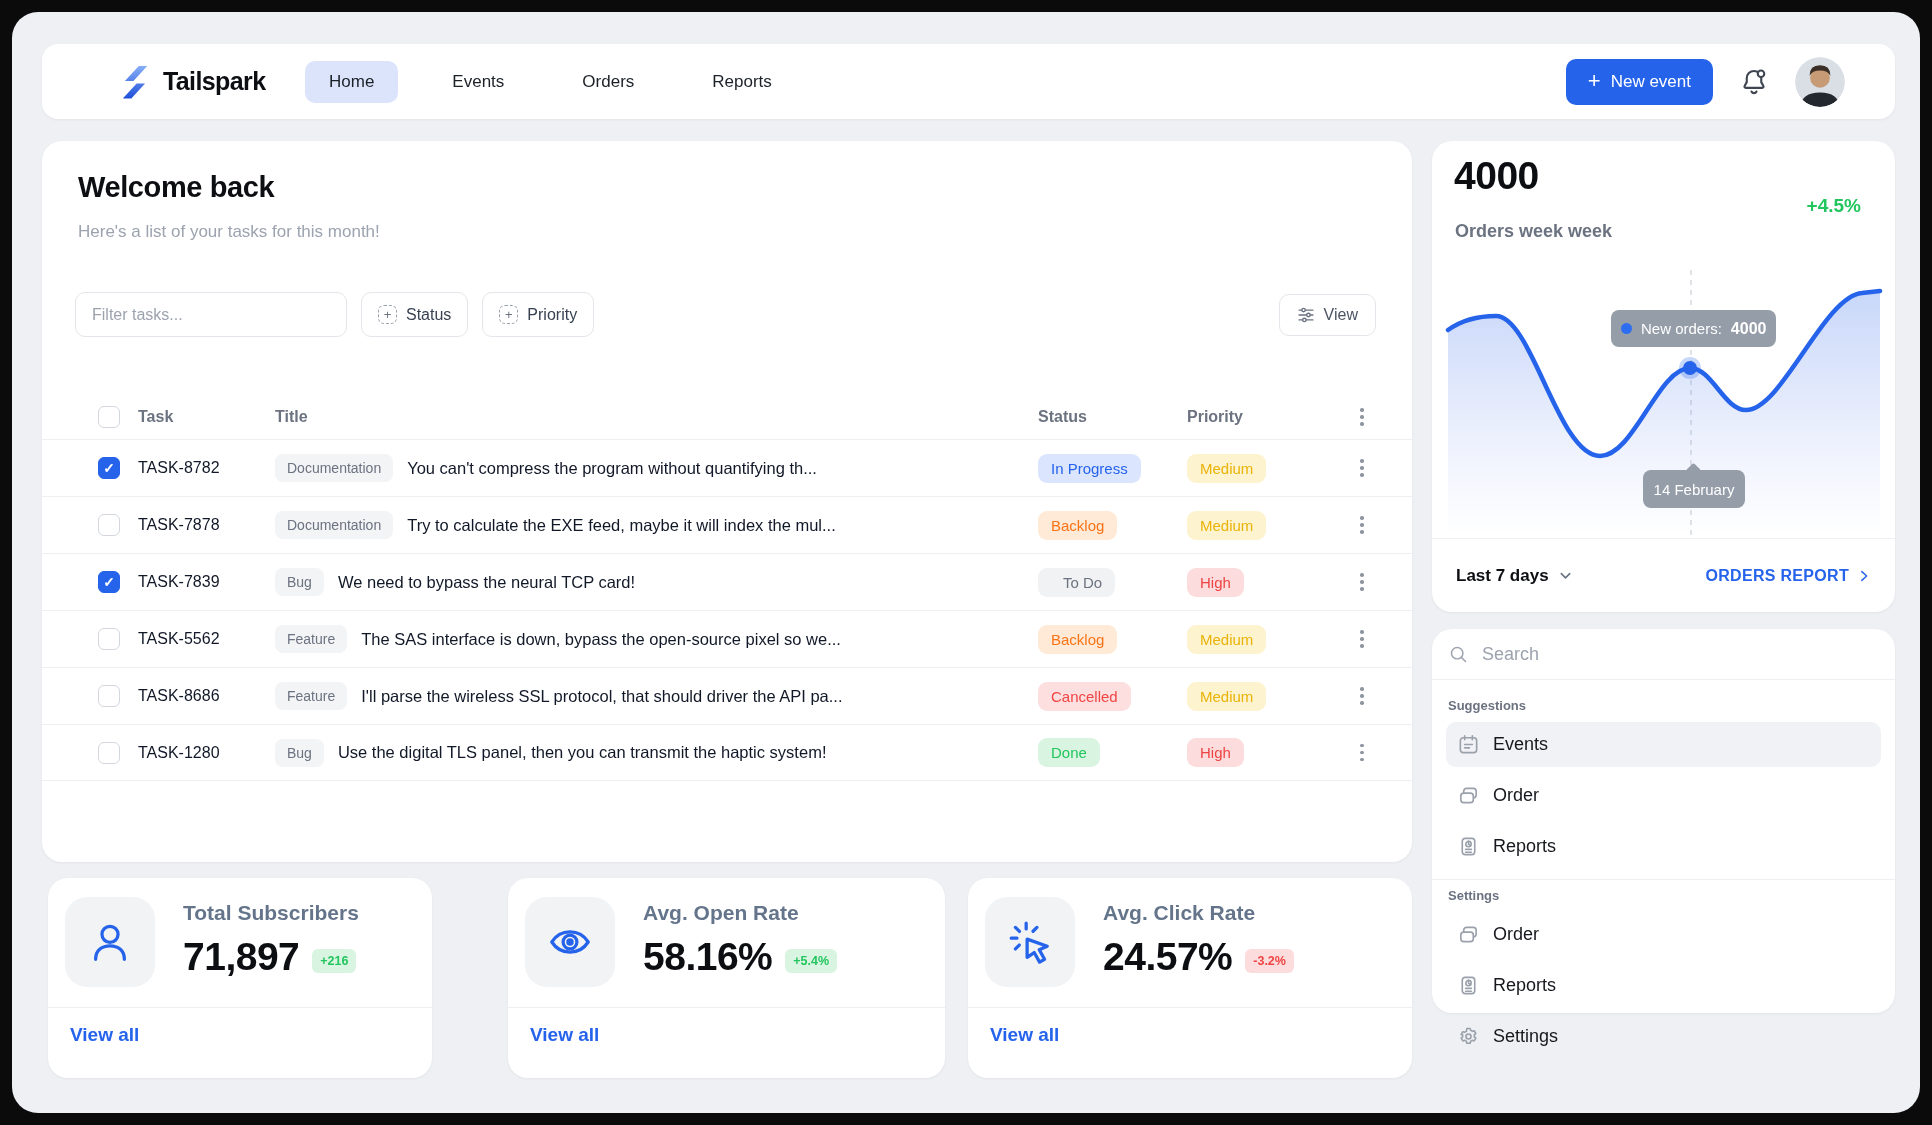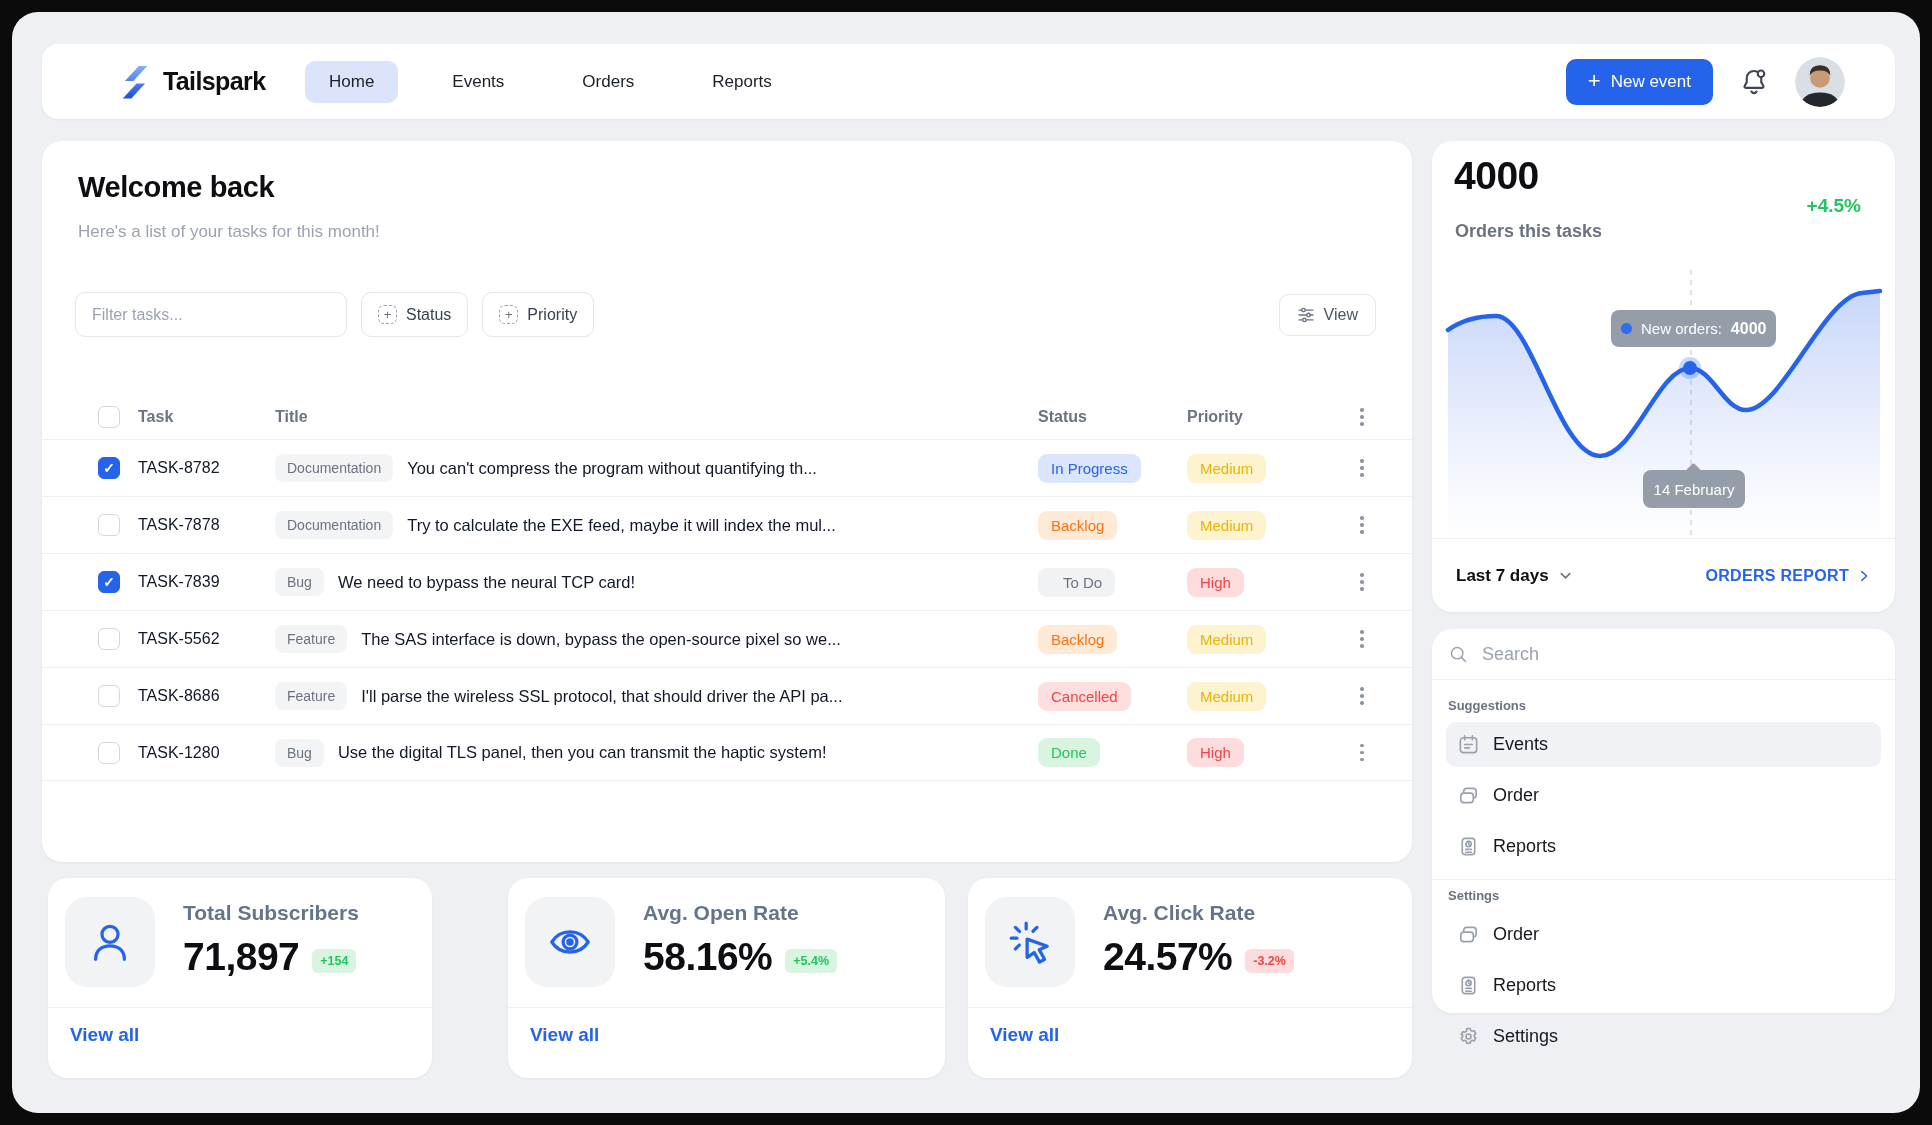--- a/index.html
+++ b/index.html
@@ -280,21 +280,21 @@
         <button class="dots-btn">
             <i></i>
           </button>
       </div>
     </div>
   </section>
 
   <section id="orders-card" class="card">
     <div class="ord-value">4000</div>
     <div class="ord-delta">+4.5%</div>
-    <div class="ord-label">Orders this tasks</div>
+    <div class="ord-label">Orders week week</div>
 
     <svg class="ord-chart" viewBox="0 0 463 280">
       <defs>
         <linearGradient id="agrad" x1="0" y1="0" x2="0" y2="1">
           <stop offset="0" stop-color="#6e96f0" stop-opacity="0.38"></stop>
           <stop offset="0.7" stop-color="#7a98f0" stop-opacity="0.10"></stop>
           <stop offset="1" stop-color="#7a98f0" stop-opacity="0"></stop>
         </linearGradient>
       </defs>
       <line x1="259" y1="0" x2="259" y2="268" stroke="#d5d9df" stroke-width="1.5" stroke-dasharray="5 5"></line>
@@ -396,21 +396,21 @@
   <section id="stat-0" class="card stat-card">
     <div class="sicon">
       <svg class="ic" viewBox="0 0 24 24">
         <circle cx="12" cy="8" r="4.2"></circle>
           <path d="M4.5 21 c0 -4.8 3.5 -7 7.5 -7 s7.5 2.2 7.5 7"></path>
       </svg>
     </div>
     <div class="stat-label">Total Subscribers</div>
     <div class="stat-value-row">
       <span class="stat-value">71,897</span>
-      <span class="delta-badge" data-positive="true">+154</span>
+      <span class="delta-badge" data-positive="true">+216</span>
     </div>
     <div class="stat-divider"></div>
     <a class="view-all">View all</a>
   </section>
 
   <section id="stat-1" class="card stat-card">
     <div class="sicon">
       <svg class="ic" viewBox="0 0 24 24">
         <path d="M2.5 12 C7 5 17 5 21.5 12 C17 19 7 19 2.5 12 Z"></path>
           <circle cx="12" cy="12" r="3.6"></circle>

